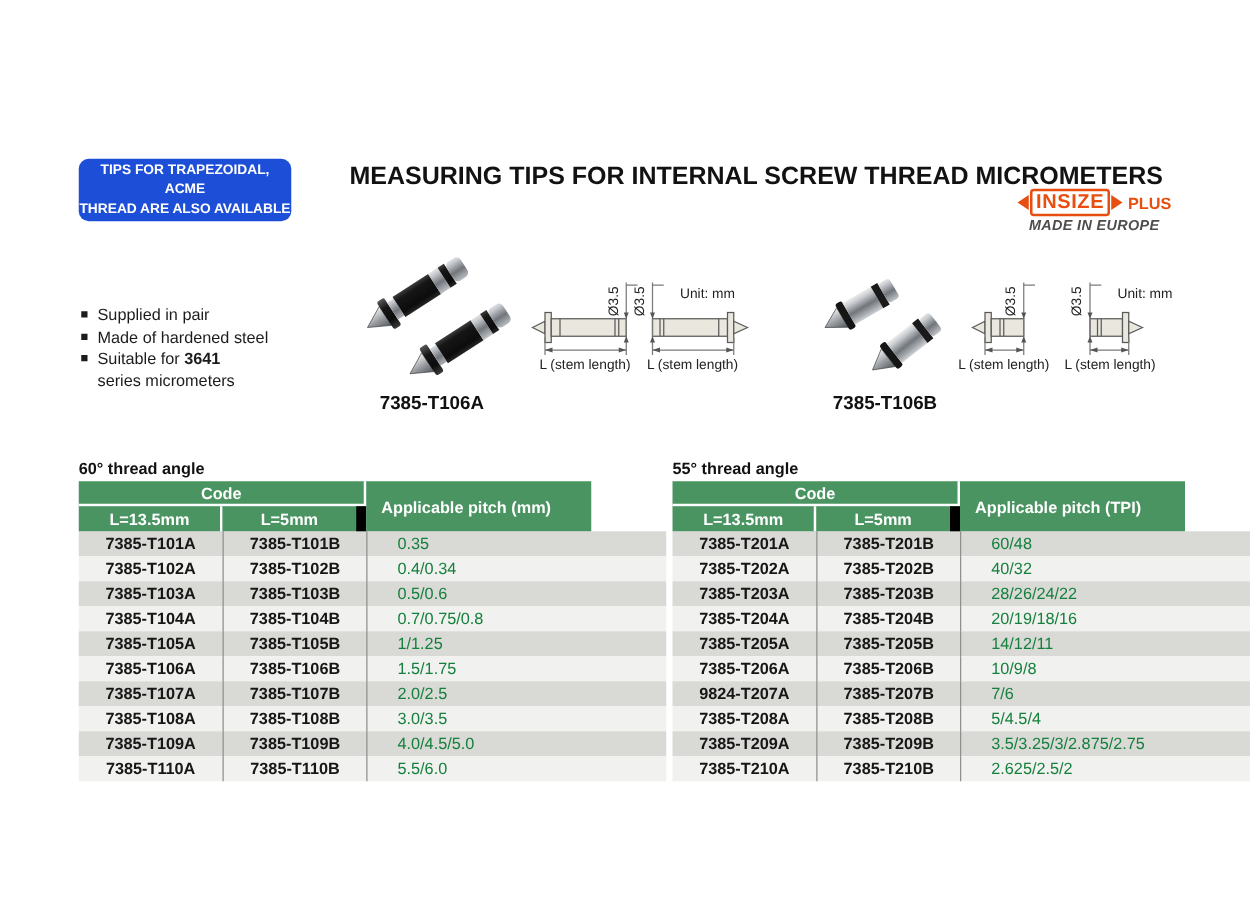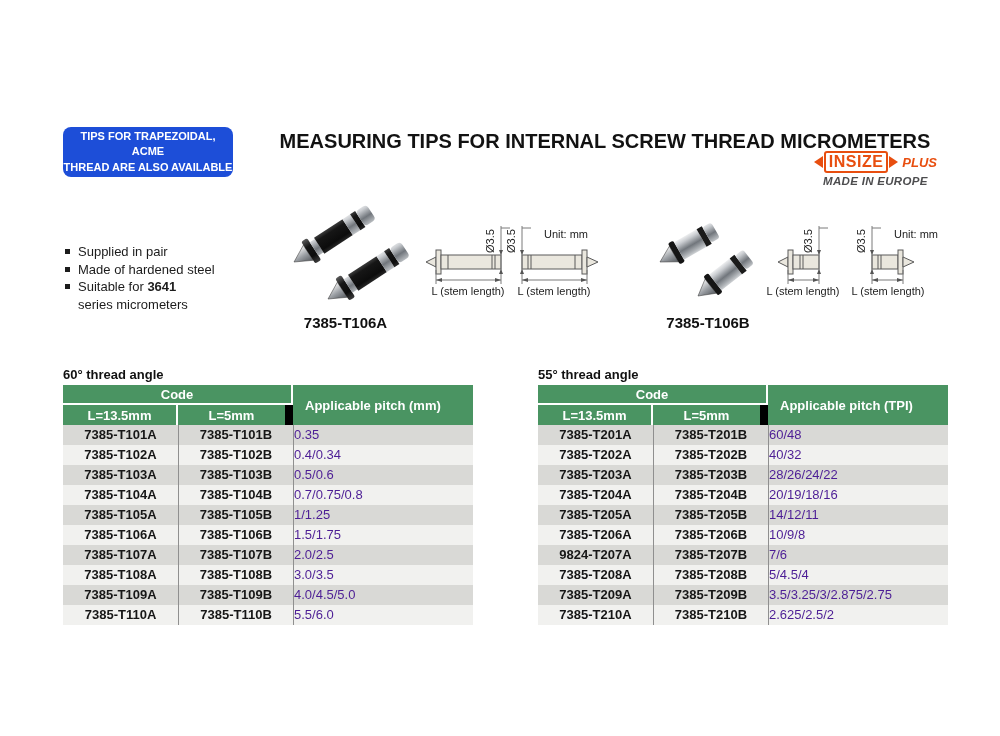--- a/index.html
+++ b/index.html
@@ -26,21 +26,21 @@
   .brand { position:absolute; top:151px; right:63px; }
   .brand-row { display:flex; align-items:center; justify-content:flex-end; }
   .arrow { width:0; height:0; border-top:6px solid transparent; border-bottom:6px solid transparent; }
   .arrow-left  { border-right:9px solid #e84e0f; margin-right:1px; }
   .arrow-right { border-left:9px solid #e84e0f; margin-left:1px; }
   .insize-box {
     border:2px solid #e84e0f; border-radius:3px; color:#e84e0f;
     font-weight:bold; font-size:16px; padding:0 3px;
     letter-spacing:0.5px; line-height:18px;
   }
-  .plus { color:#e84e0f; font-style:italic; font-weight:bold; font-size:13px; margin-left:4px; }
+  .plus { color:#e84e0f; font-weight:bold; font-size:13px; margin-left:4px; }
   .made-in {
     color:#4d4d4f; font-style:italic; font-weight:bold; font-size:11.5px;
     margin-top:2px; text-align:center; letter-spacing:0.3px;
   }
 
   
   .features { position:absolute; left:65px; top:243px; font-size:13px; color:#1c1c1c; }
   .feature { display:flex; gap:8px; line-height:17.5px; }
   .bullet { width:5px; height:5px; background:#1c1c1c; margin-top:6px; flex:none; }
   .feature-cont { margin-left:13px; line-height:17.5px; }
@@ -54,36 +54,36 @@
   
   .diagram { position:absolute; }
   .dshape rect, .dshape polygon { fill:#eae7de; stroke:#5a5a5a; stroke-width:1; }
   .dshape line { stroke:#5a5a5a; stroke-width:1; }
   .dlines line { stroke:#7a7a7a; stroke-width:1; }
   .arrowfill { fill:#555; stroke:none; }
   .dtext { font-size:11px; fill:#222; font-family:"Liberation Sans", sans-serif; }
 
   
   .ptable-heading { position:absolute; font-size:13px; font-weight:bold; color:#111; }
-  .ptable { position:absolute; width:410px; }
+  .ptable { position:absolute; width:470px; }
   .ptable-head { display:grid; grid-template-columns:115px 115px 180px; grid-template-rows:20px 20px; }
   .hc {
     background:#4a9462; color:#fff; font-weight:bold; font-size:13px;
     display:flex; align-items:center; justify-content:center; box-sizing:border-box;
   }
   .hc-code  { grid-column:1/3; grid-row:1; border-bottom:2px solid #fff; border-right:2px solid #fff; }
   .hc-l1    { grid-column:1; grid-row:2; border-right:2px solid #fff; }
   .hc-l2    { grid-column:2; grid-row:2; border-right:8px solid #000000; }
   .hc-pitch { grid-column:3; grid-row:1/3; justify-content:flex-start; padding-left:12px; }
   .prow { display:grid; grid-template-columns:115px 115px 180px; height:20px; }
   .prow:nth-child(odd)  { background:#d9d9d6; }
   .prow:nth-child(even) { background:#f1f1ef; }
   .prow > div { box-sizing:border-box; line-height:20px; font-size:13px; }
   .code-cell  { font-weight:bold; text-align:center; color:#161616; }
-  .pitch-cell { padding-left:0; color:#4c1d95; }
+  .pitch-cell { padding-left:24px; color:#15803d; }
   .prow > div:nth-child(2), .prow > div:nth-child(3) { border-left:1px solid #8f8f8f; }
 </style>
 </head>
 <body>
 
 <div class="page">
 
   <div class="badge">
     <span>TIPS FOR TRAPEZOIDAL, ACME</span>
     <span>THREAD ARE ALSO AVAILABLE</span>

